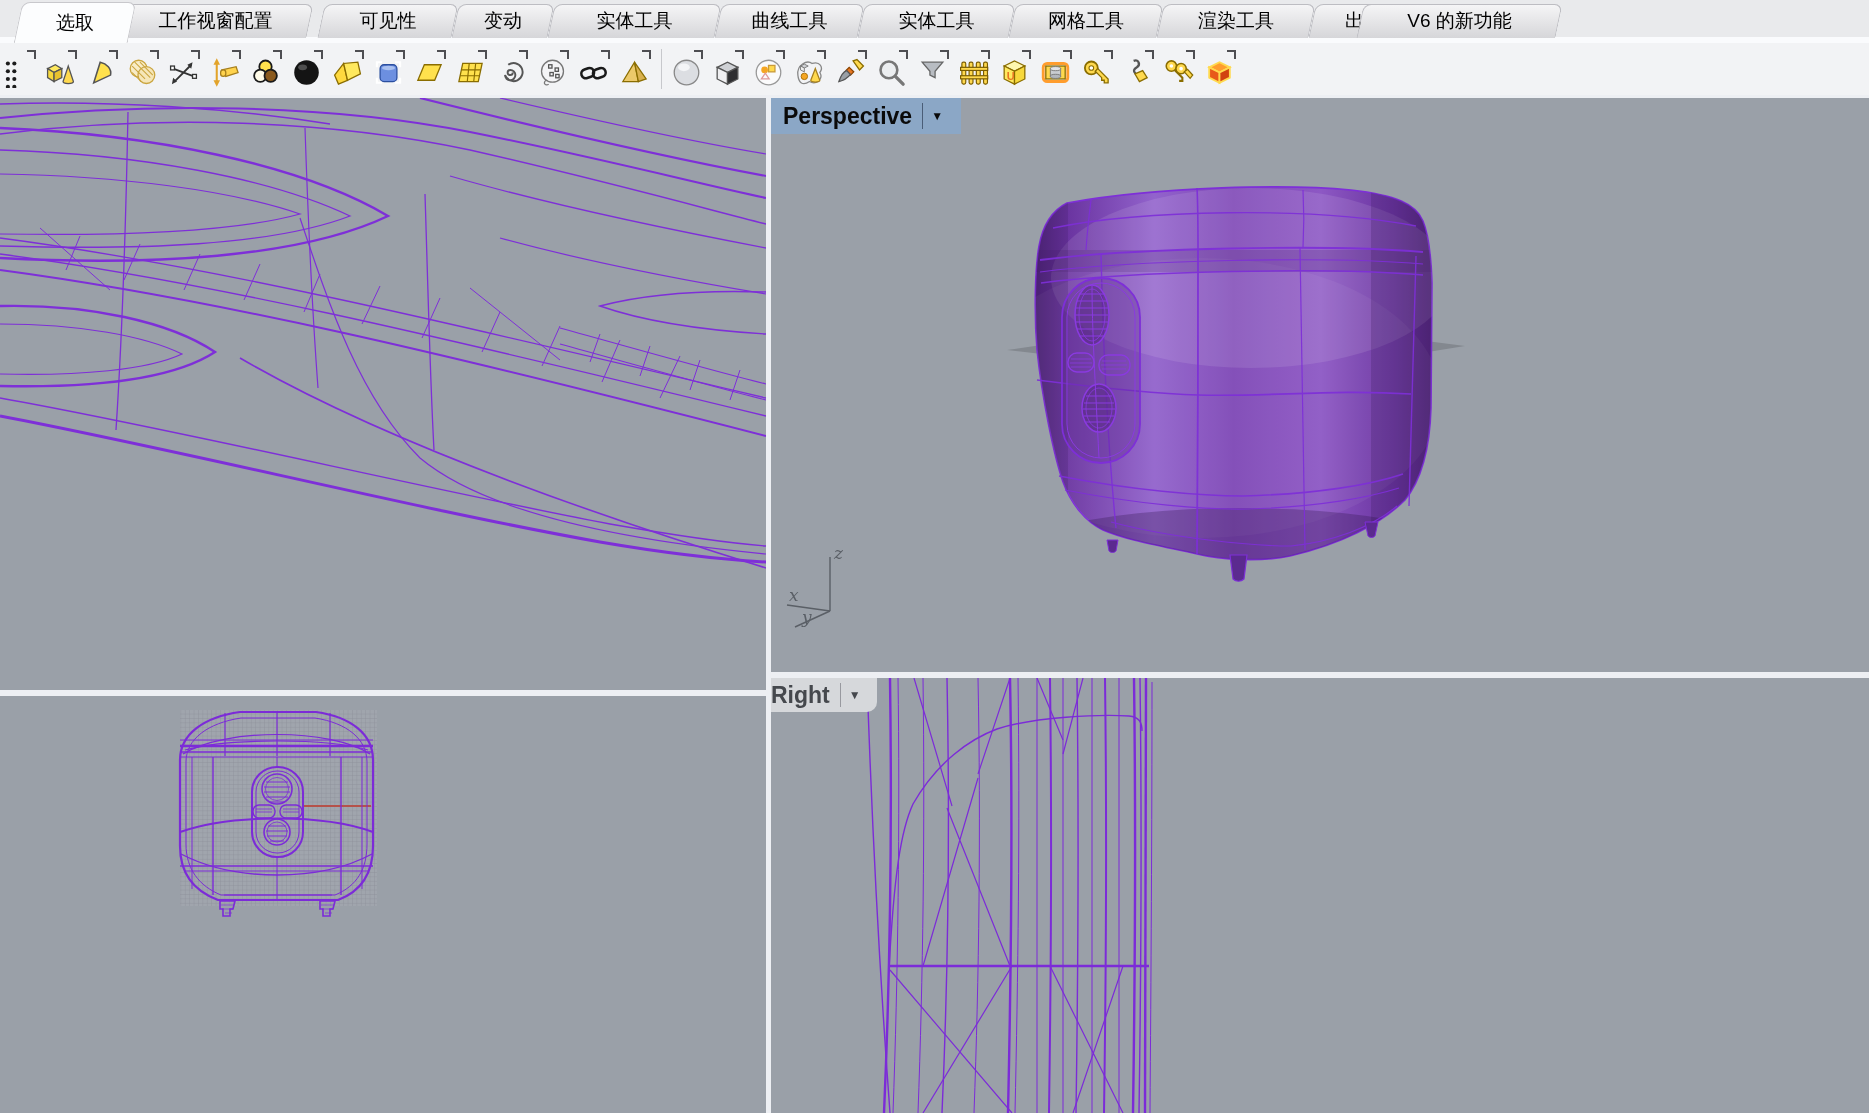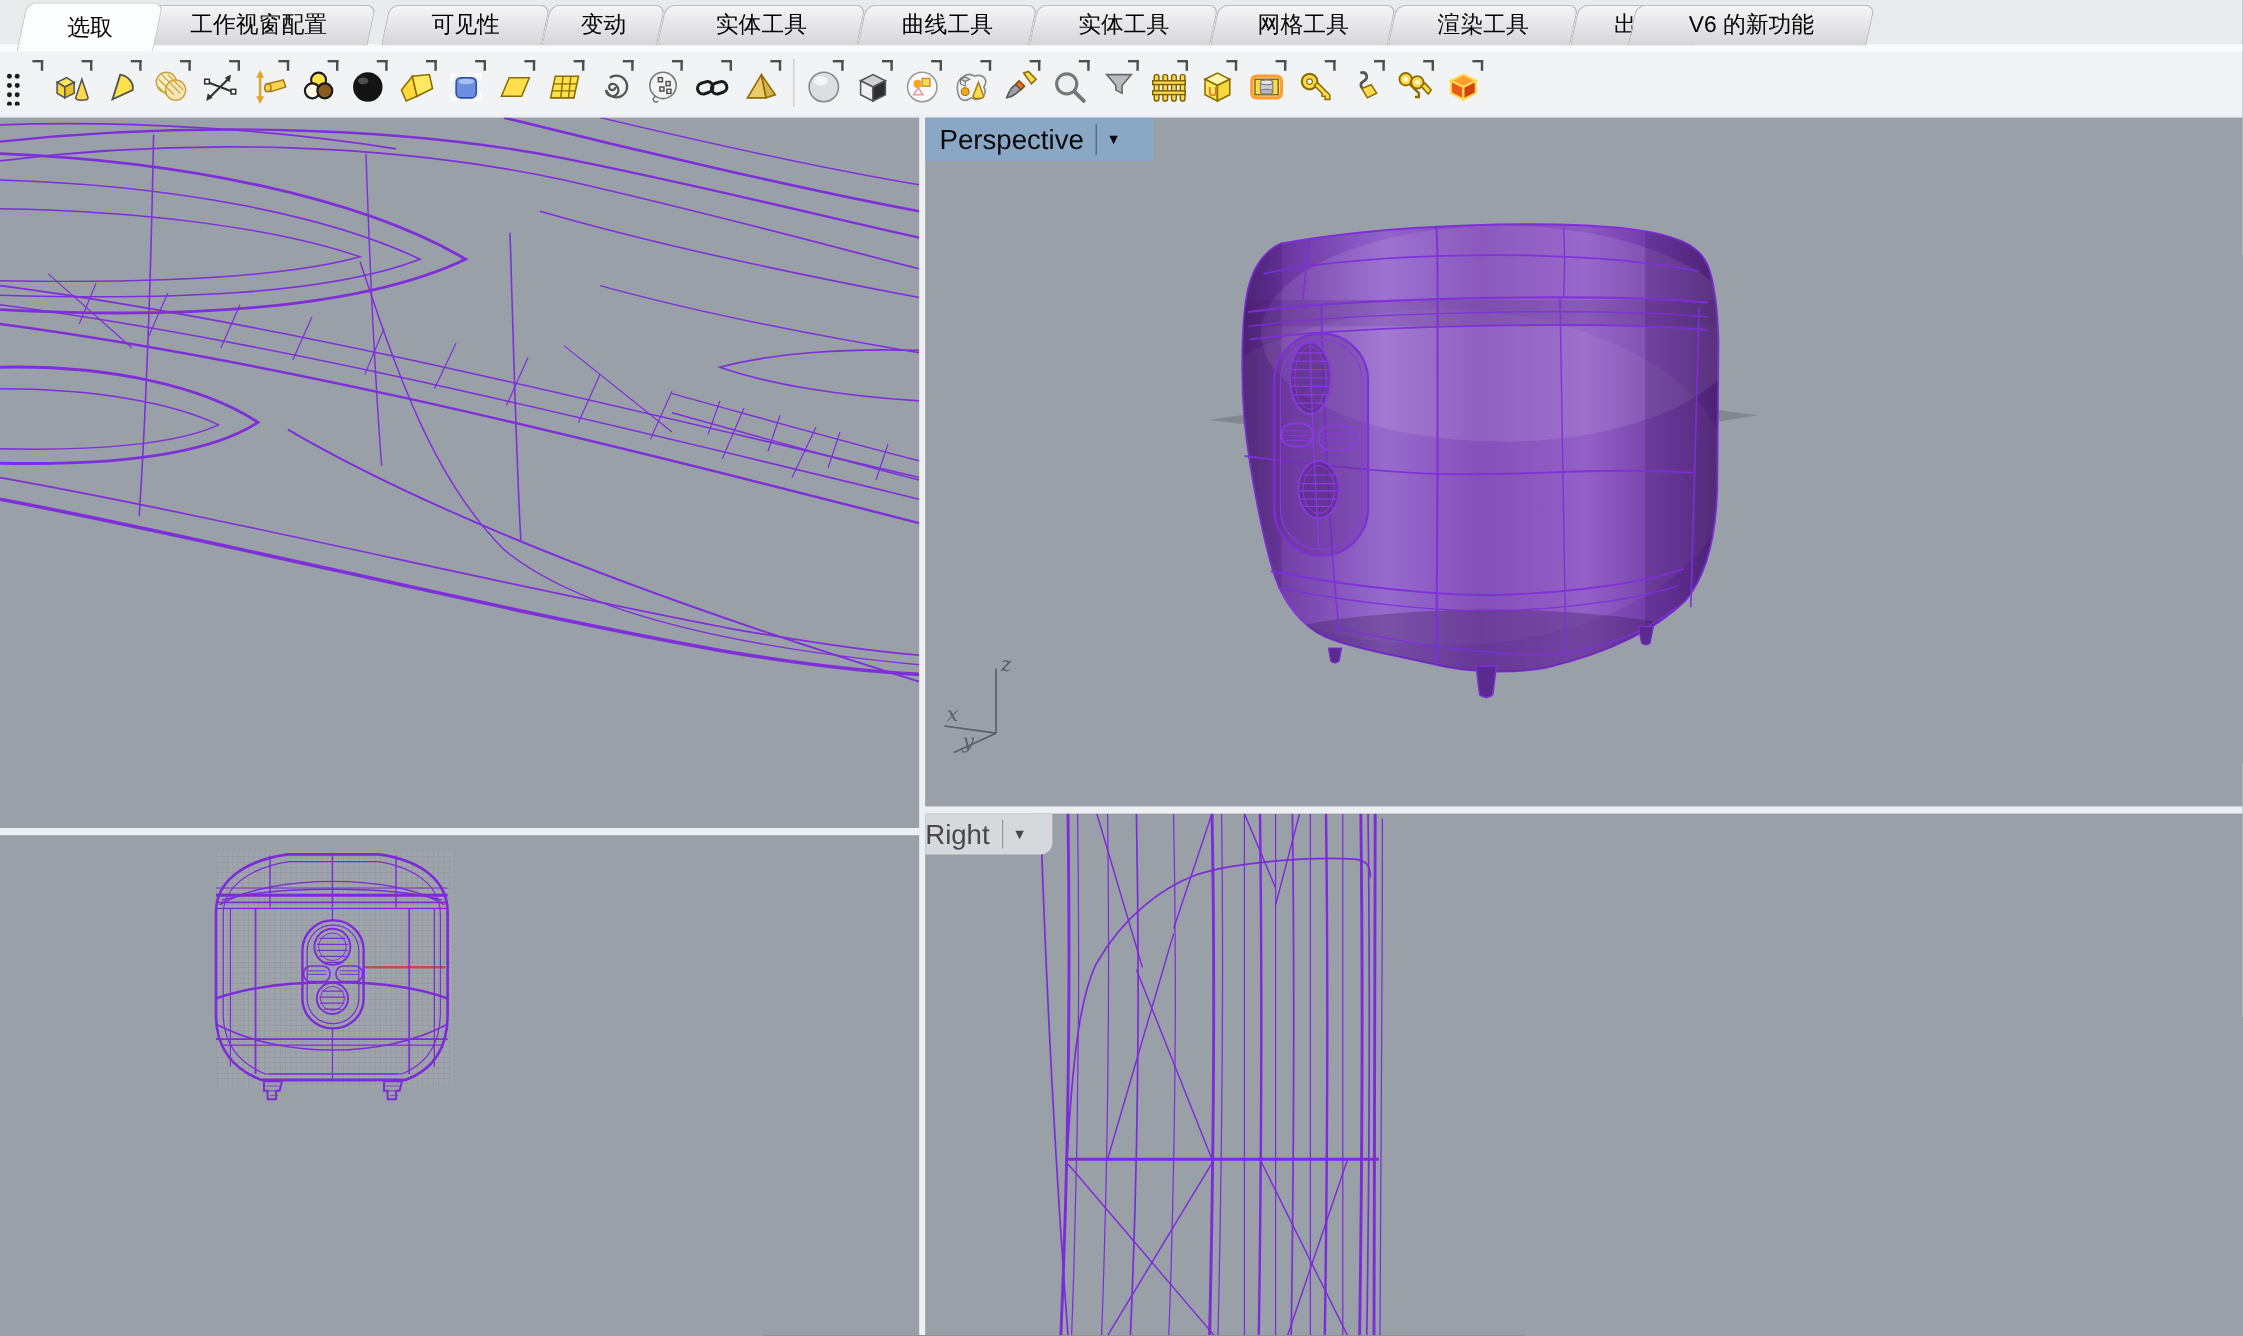--- a/index.html
+++ b/index.html
@@ -37,21 +37,21 @@
   .viewports { position:absolute; top:95px; left:0; width:1869px; height:1018px;
                background:#edeff3; }
   .vp { position:absolute; background:#9aa0a8; overflow:hidden; }
   .vp svg { position:absolute; top:0; left:0; }
   .vp-tl { left:0;   top:3px;   width:766px;  height:592px; }
   .vp-bl { left:0;   top:601px; width:766px;  height:417px; }
   .vp-tr { left:771px; top:3px;   width:1098px; height:574px; }
   .vp-br { left:771px; top:583px; width:1098px; height:435px; }
 
   .vplabel { position:absolute; top:0; left:0; display:flex; align-items:center;
-             font-weight:normal; z-index:2; cursor:default;text-align:right; }
+             font-weight:bold; z-index:2; cursor:default;text-align:right; }
   .vplabel .sep { width:1px; height:70%; margin:0 8px 0 10px; }
   .vplabel .arr { font-size:12px; }
   .lbl-persp { width:190px; height:36px; background:#8ba7c6; color:#0a0a0a;
                font-size:23px; padding-left:12px; }
   .lbl-persp .sep { background:rgba(10,20,40,.5); }
   .lbl-right { width:106px; height:34px; background:#d6d8db; color:#45484d;
                font-size:23px; border-radius:0 0 10px 0; }
   .lbl-right .sep { background:rgba(60,60,70,.4); }
 </style>
 </head>

